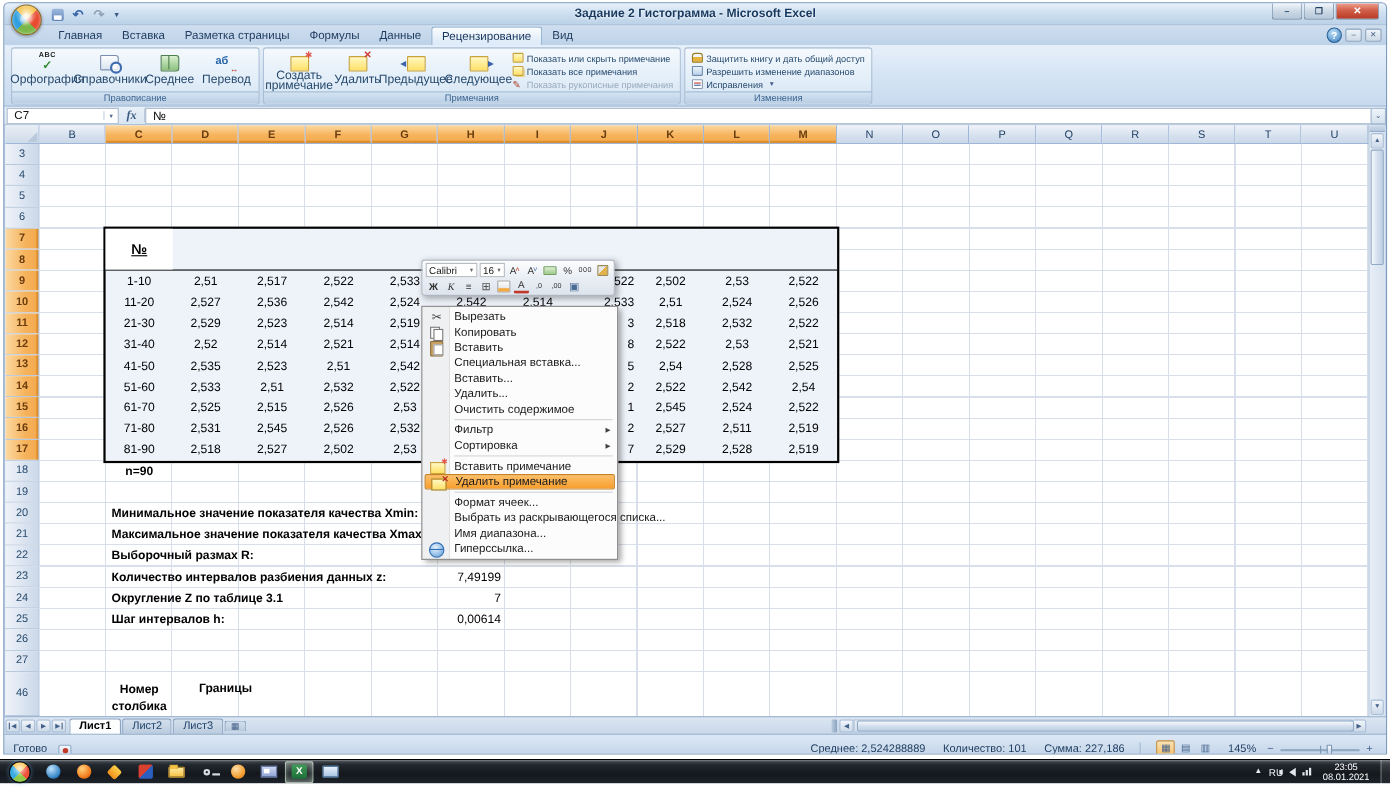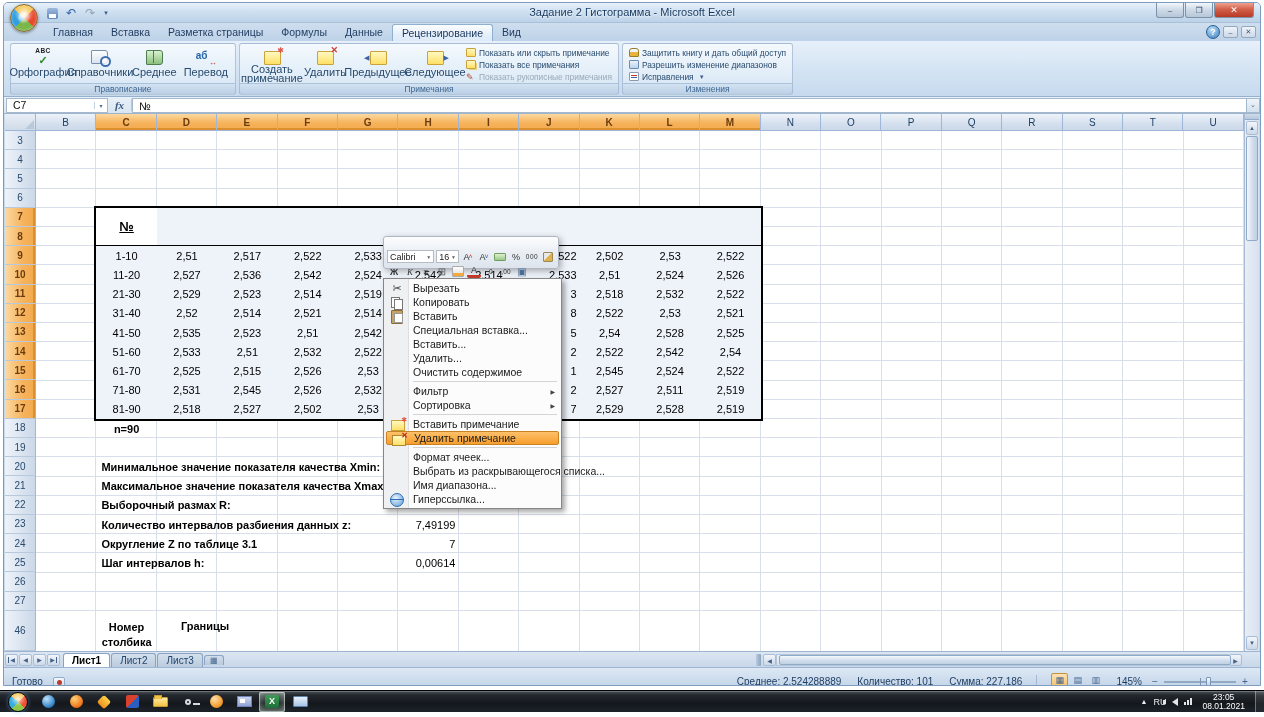--- a/index.html
+++ b/index.html
@@ -6,21 +6,21 @@
     font-family:"Liberation Sans",sans-serif;-webkit-font-smoothing:antialiased;}
   *{box-sizing:border-box;}
   #screen{position:relative;width:1264px;height:717px;background:#fff;}
 
   
   .xlwin{position:absolute;left:3px;top:2px;width:1258px;height:684px;border:1px solid #7e9cbd;
     border-radius:5px 5px 0 0;background:#c6d8ec;overflow:hidden;}
 
   
   .titlebar{position:absolute;left:0;right:0;top:0;height:20px;
-    background:linear-gradient(#e8f1fa,#cfe0f1 45%,#bcd2e8);border-bottom:1px solid #a8c0d8;}
+    background:linear-gradient(#e8f1fa,#cfe0f1 45%,#bcd2e8);border-bottom:1px solid #a8c0d8;font-weight:bold;}
   .orb{position:absolute;left:6px;top:1px;width:28px;height:28px;border-radius:50%;z-index:6;
     background:radial-gradient(circle at 50% 32%,rgba(255,255,255,.85),rgba(255,255,255,0) 45%),
       conic-gradient(from 45deg,#e8492f 0 25%,#7ab648 0 50%,#2f9fe0 0 75%,#f5ba2e 0);
     border:1px solid #8a6b28;box-shadow:0 1px 3px rgba(0,0,0,.4), inset 0 0 3px rgba(255,255,255,.6);}
   .orb-core{position:absolute;left:7px;top:7px;width:12px;height:12px;border-radius:50%;
     background:radial-gradient(circle at 40% 35%,rgba(255,255,255,.9),rgba(255,255,255,.05) 70%);}
   .qat{position:absolute;left:40px;top:2px;height:16px;display:flex;align-items:center;gap:3px;}
   .qbtn{width:16px;height:14px;display:flex;align-items:center;justify-content:center;border-radius:2px;font-size:10px;color:#3b5e88;}
   .qat-save{width:11px;height:11px;border-radius:2px;background:linear-gradient(#9fb9dd,#5f86bb);position:relative;}
   .qat-save::after{content:"";position:absolute;left:2px;bottom:1px;width:7px;height:4px;background:#fff;}
@@ -195,21 +195,21 @@
   .sb-zoom{margin:0 8px 0 12px;}
   .zslider{display:flex;align-items:center;gap:4px;margin-right:10px;}
   .zminus,.zplus{font-size:10px;color:#44628c;width:10px;text-align:center;}
   .ztrack{position:relative;width:72px;height:2px;background:#92a9c4;}
   .ztick{position:absolute;left:50%;top:-3px;width:1px;height:8px;background:#7d95b5;}
   .zthumb{position:absolute;left:58%;top:-4px;width:5px;height:10px;background:linear-gradient(#f4f8fc,#bfd0e4);border:1px solid #7d95b5;border-radius:1px;}
 
   
   .mini-toolbar{position:absolute;left:383px;top:236px;width:176px;height:33px;z-index:40;
     background:linear-gradient(#fdfdfe,#e9eef4 52%,#dde4ed);border:1px solid #b0b6bf;border-radius:3px;
-    box-shadow:2px 2px 6px rgba(0,0,0,.3);padding:12px 3px;}
+    box-shadow:2px 2px 6px rgba(0,0,0,.3);padding:1px 3px;}
   .mt-row{display:flex;align-items:center;height:15px;gap:2px;}
   .mt-font{width:50px;height:13px;background:#fff;border:1px solid #b6bcc4;font-size:9px;display:flex;align-items:center;padding:0 2px;color:#222;}
   .mt-size{width:24px;height:13px;background:#fff;border:1px solid #b6bcc4;font-size:9px;display:flex;align-items:center;padding:0 2px;color:#222;}
   .mt-dd{margin-left:auto;font-size:5px;color:#666;}
   .mtb{min-width:14px;height:13px;display:flex;align-items:center;justify-content:center;font-size:9px;color:#333;border-radius:2px;}
   .mt-grow::after{content:"˄";font-size:7px;margin-left:-1px;color:#c0392b;}
   .mt-shrink::after{content:"˅";font-size:7px;margin-left:-1px;color:#3a62a8;}
   .mt-money{width:12px;height:8px;background:linear-gradient(#dff0d0,#9cc98a);border:1px solid #6f9e5e;border-radius:1px;}
   .mt-000{font-size:6.5px;letter-spacing:.5px;}
   .mt-brush{width:10px;height:10px;background:linear-gradient(135deg,#e8e8e8 45%,#e2b24a 45%);border:1px solid #9a8a5a;border-radius:1px;}

